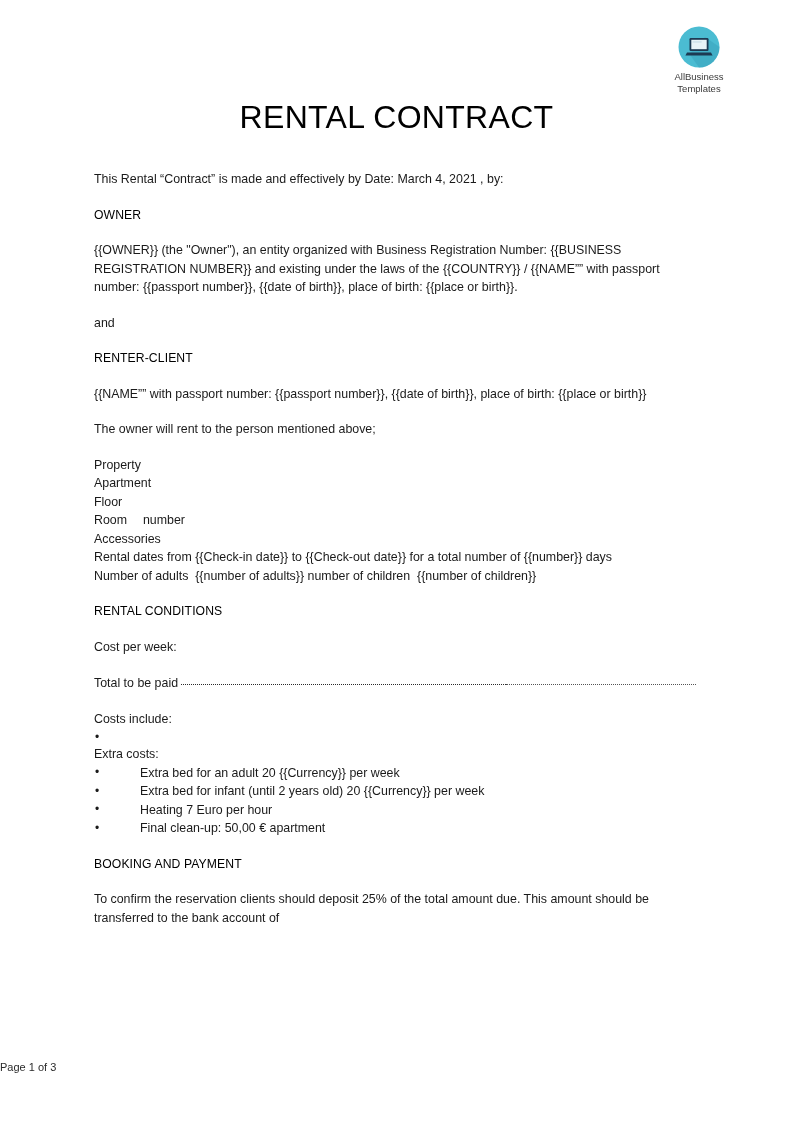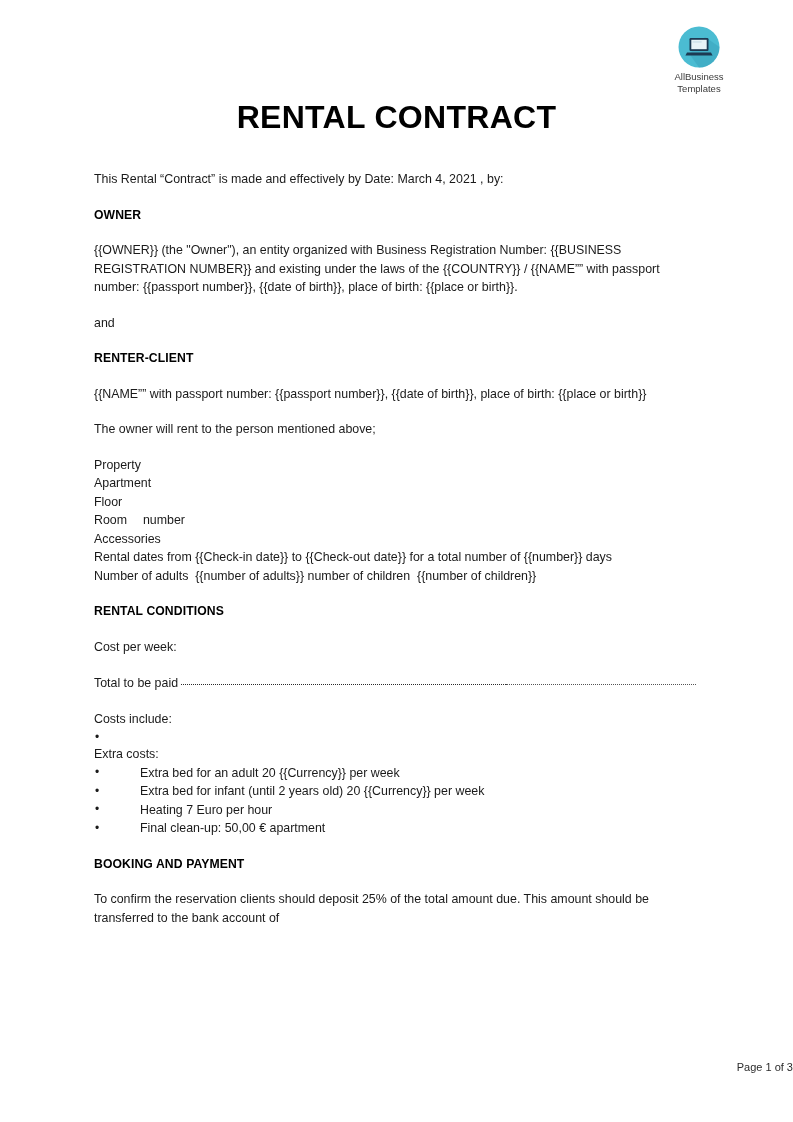--- a/index.html
+++ b/index.html
@@ -45,21 +45,21 @@
   }
 
   
   .doc-title {
     position: absolute;
     top: 99px;
     left: 0;
     width: 793px;
     text-align: center;
     font-size: 32px;
-    font-weight: bold;
+    font-weight: normal;
     letter-spacing: 0.3px;
     font-family: "Liberation Sans", sans-serif;
     color: #000000;
   }
 
   
   .content {
     position: absolute;
     top: 170px;
     left: 94px;
@@ -69,21 +69,21 @@
     color: #1a1a1a;
   }
   .para {
     margin: 0 0 17px 0;
   }
   .para.tight {
     margin-bottom: 0;
   }
   .heading {
     margin: 0 0 17px 0;
-    font-weight: bold;
+    font-weight: normal;
     font-size: 12.2px;
     letter-spacing: 0.1px;
     color: #000000;
   }
   .indent {
     margin-left: 0;
   }
 
   
   .plainlist {
@@ -143,21 +143,21 @@
     bottom: 2.5px;
     border-bottom: 1px dotted #555555;
   }
 
   
   .footer {
     position: absolute;
     top: 1061px;
     left: 0;
     width: 793px;
-    text-align: right;
+    text-align: left;
     font-size: 11px;
     color: #2b2b2b;
   }
 </style>
 </head>
 <body>
 
 <div class="page">
 
   <div class="logo-block">

